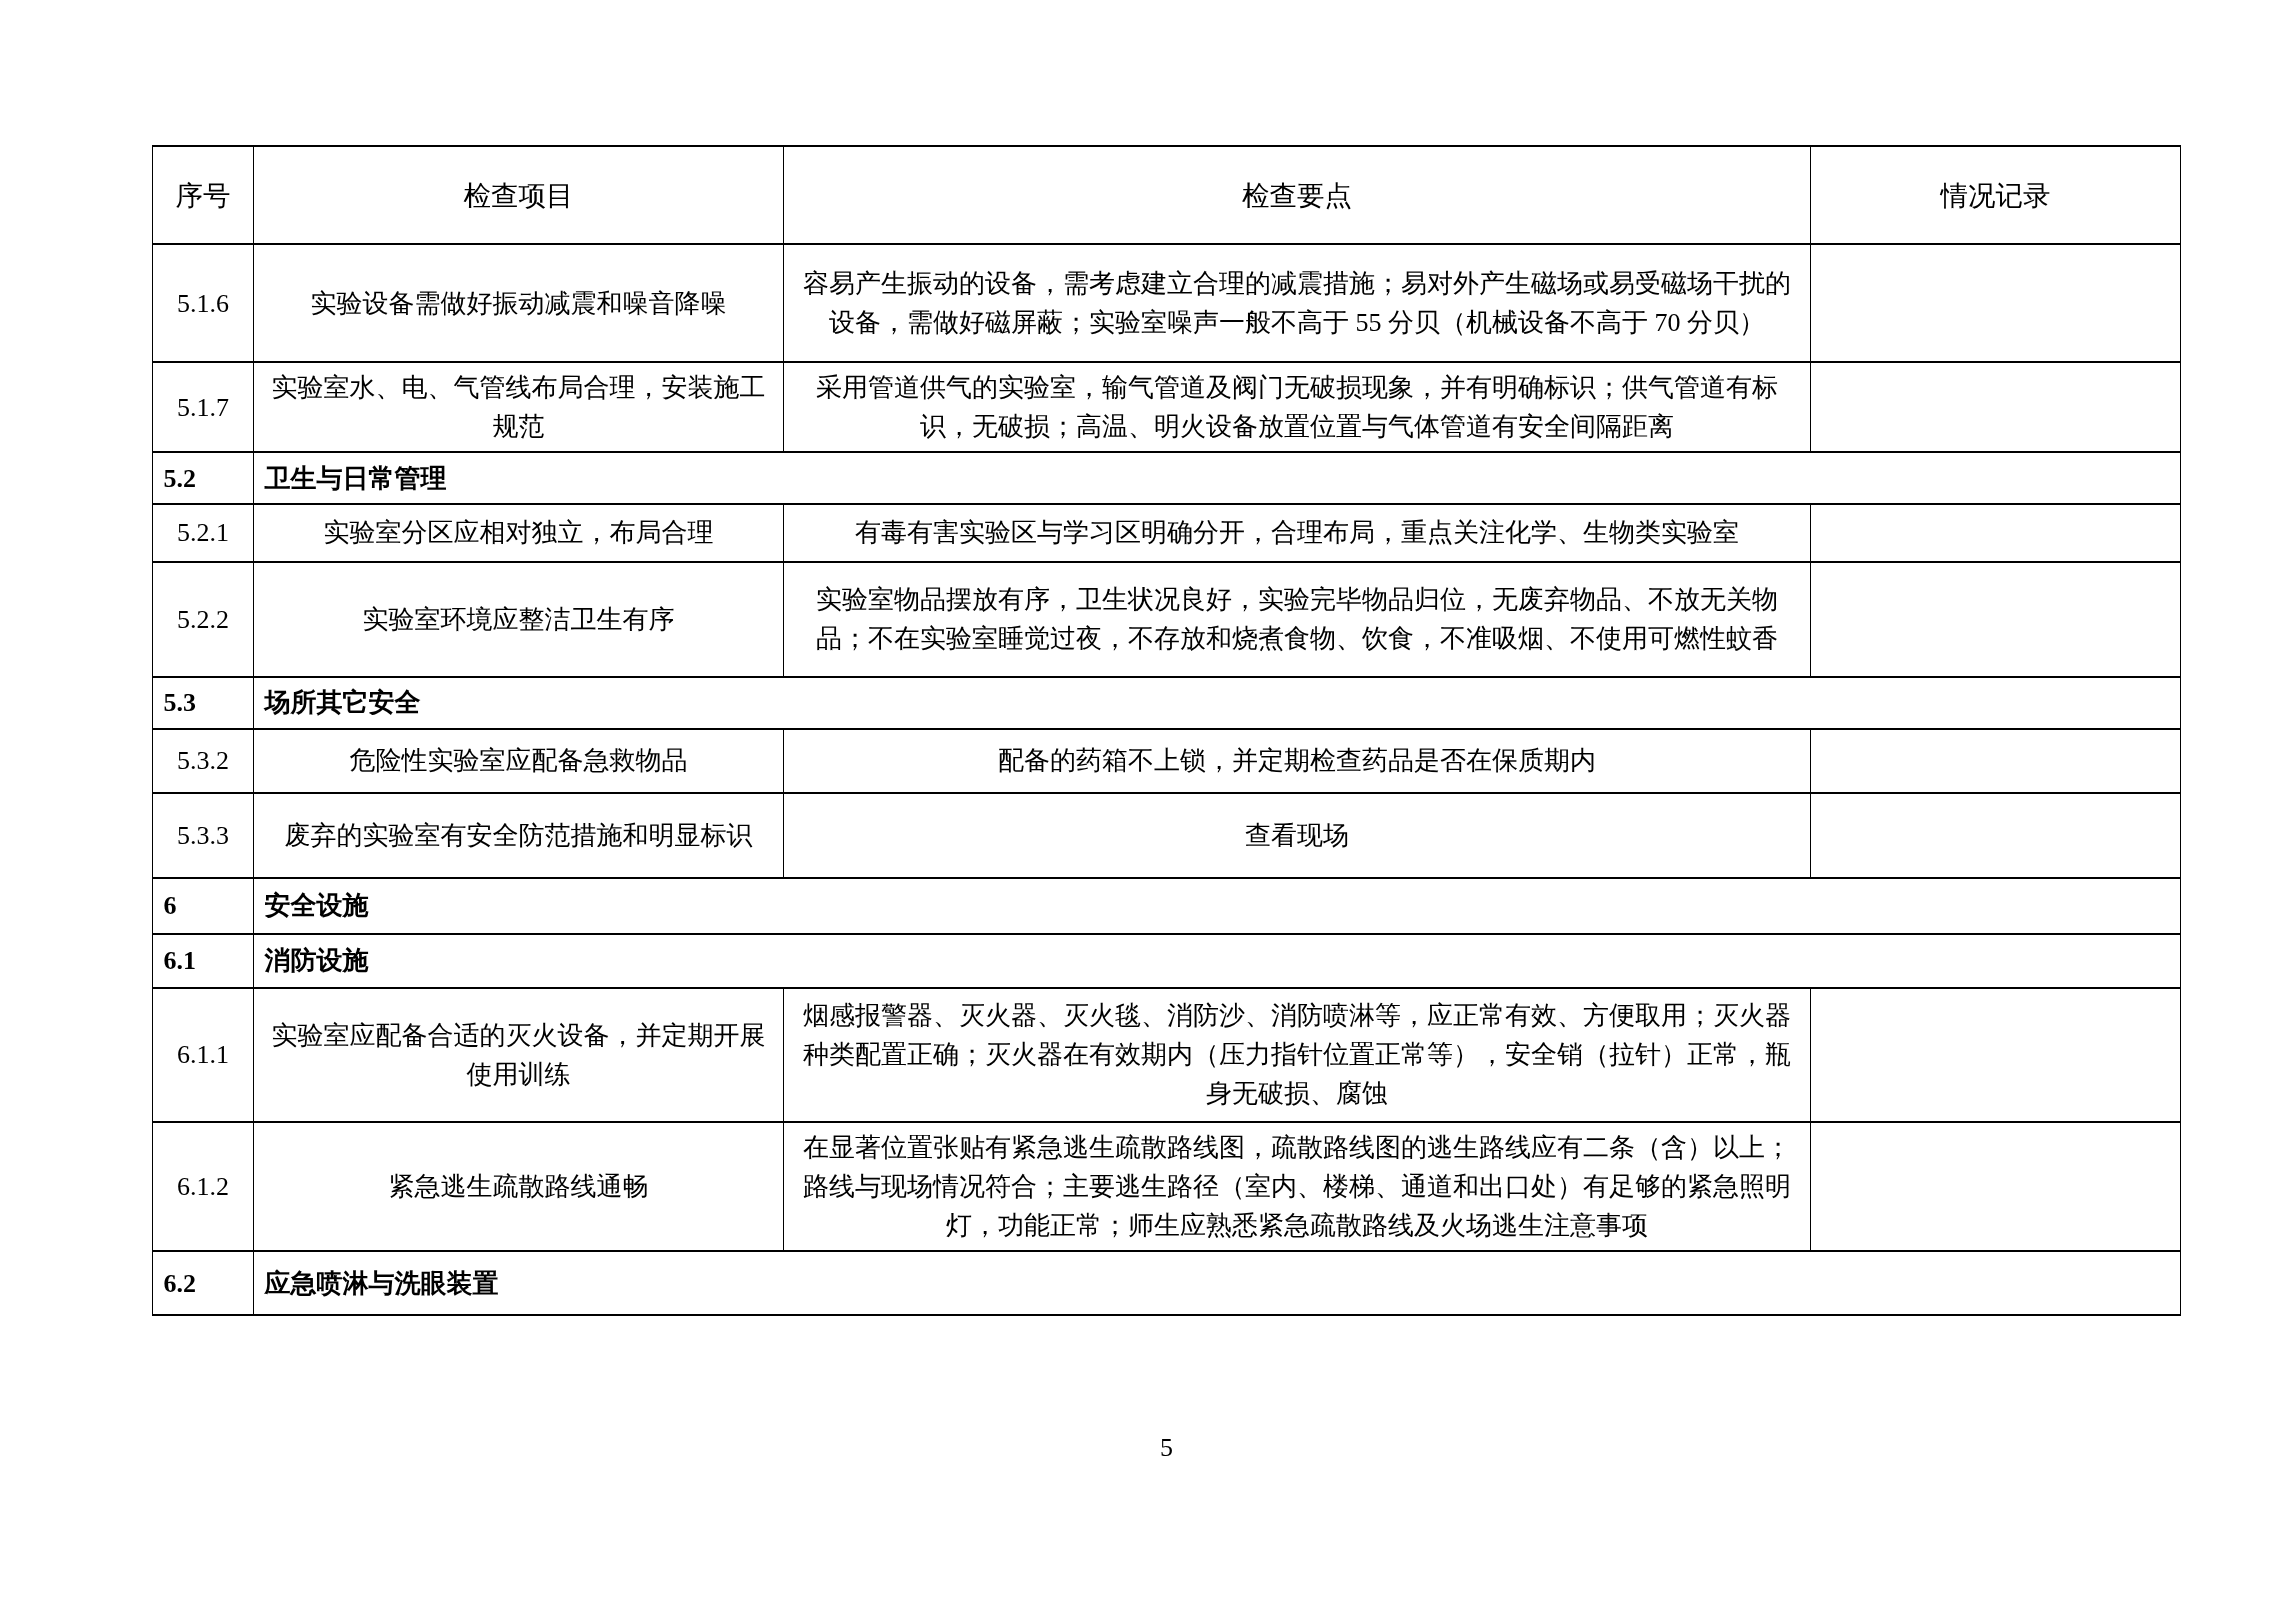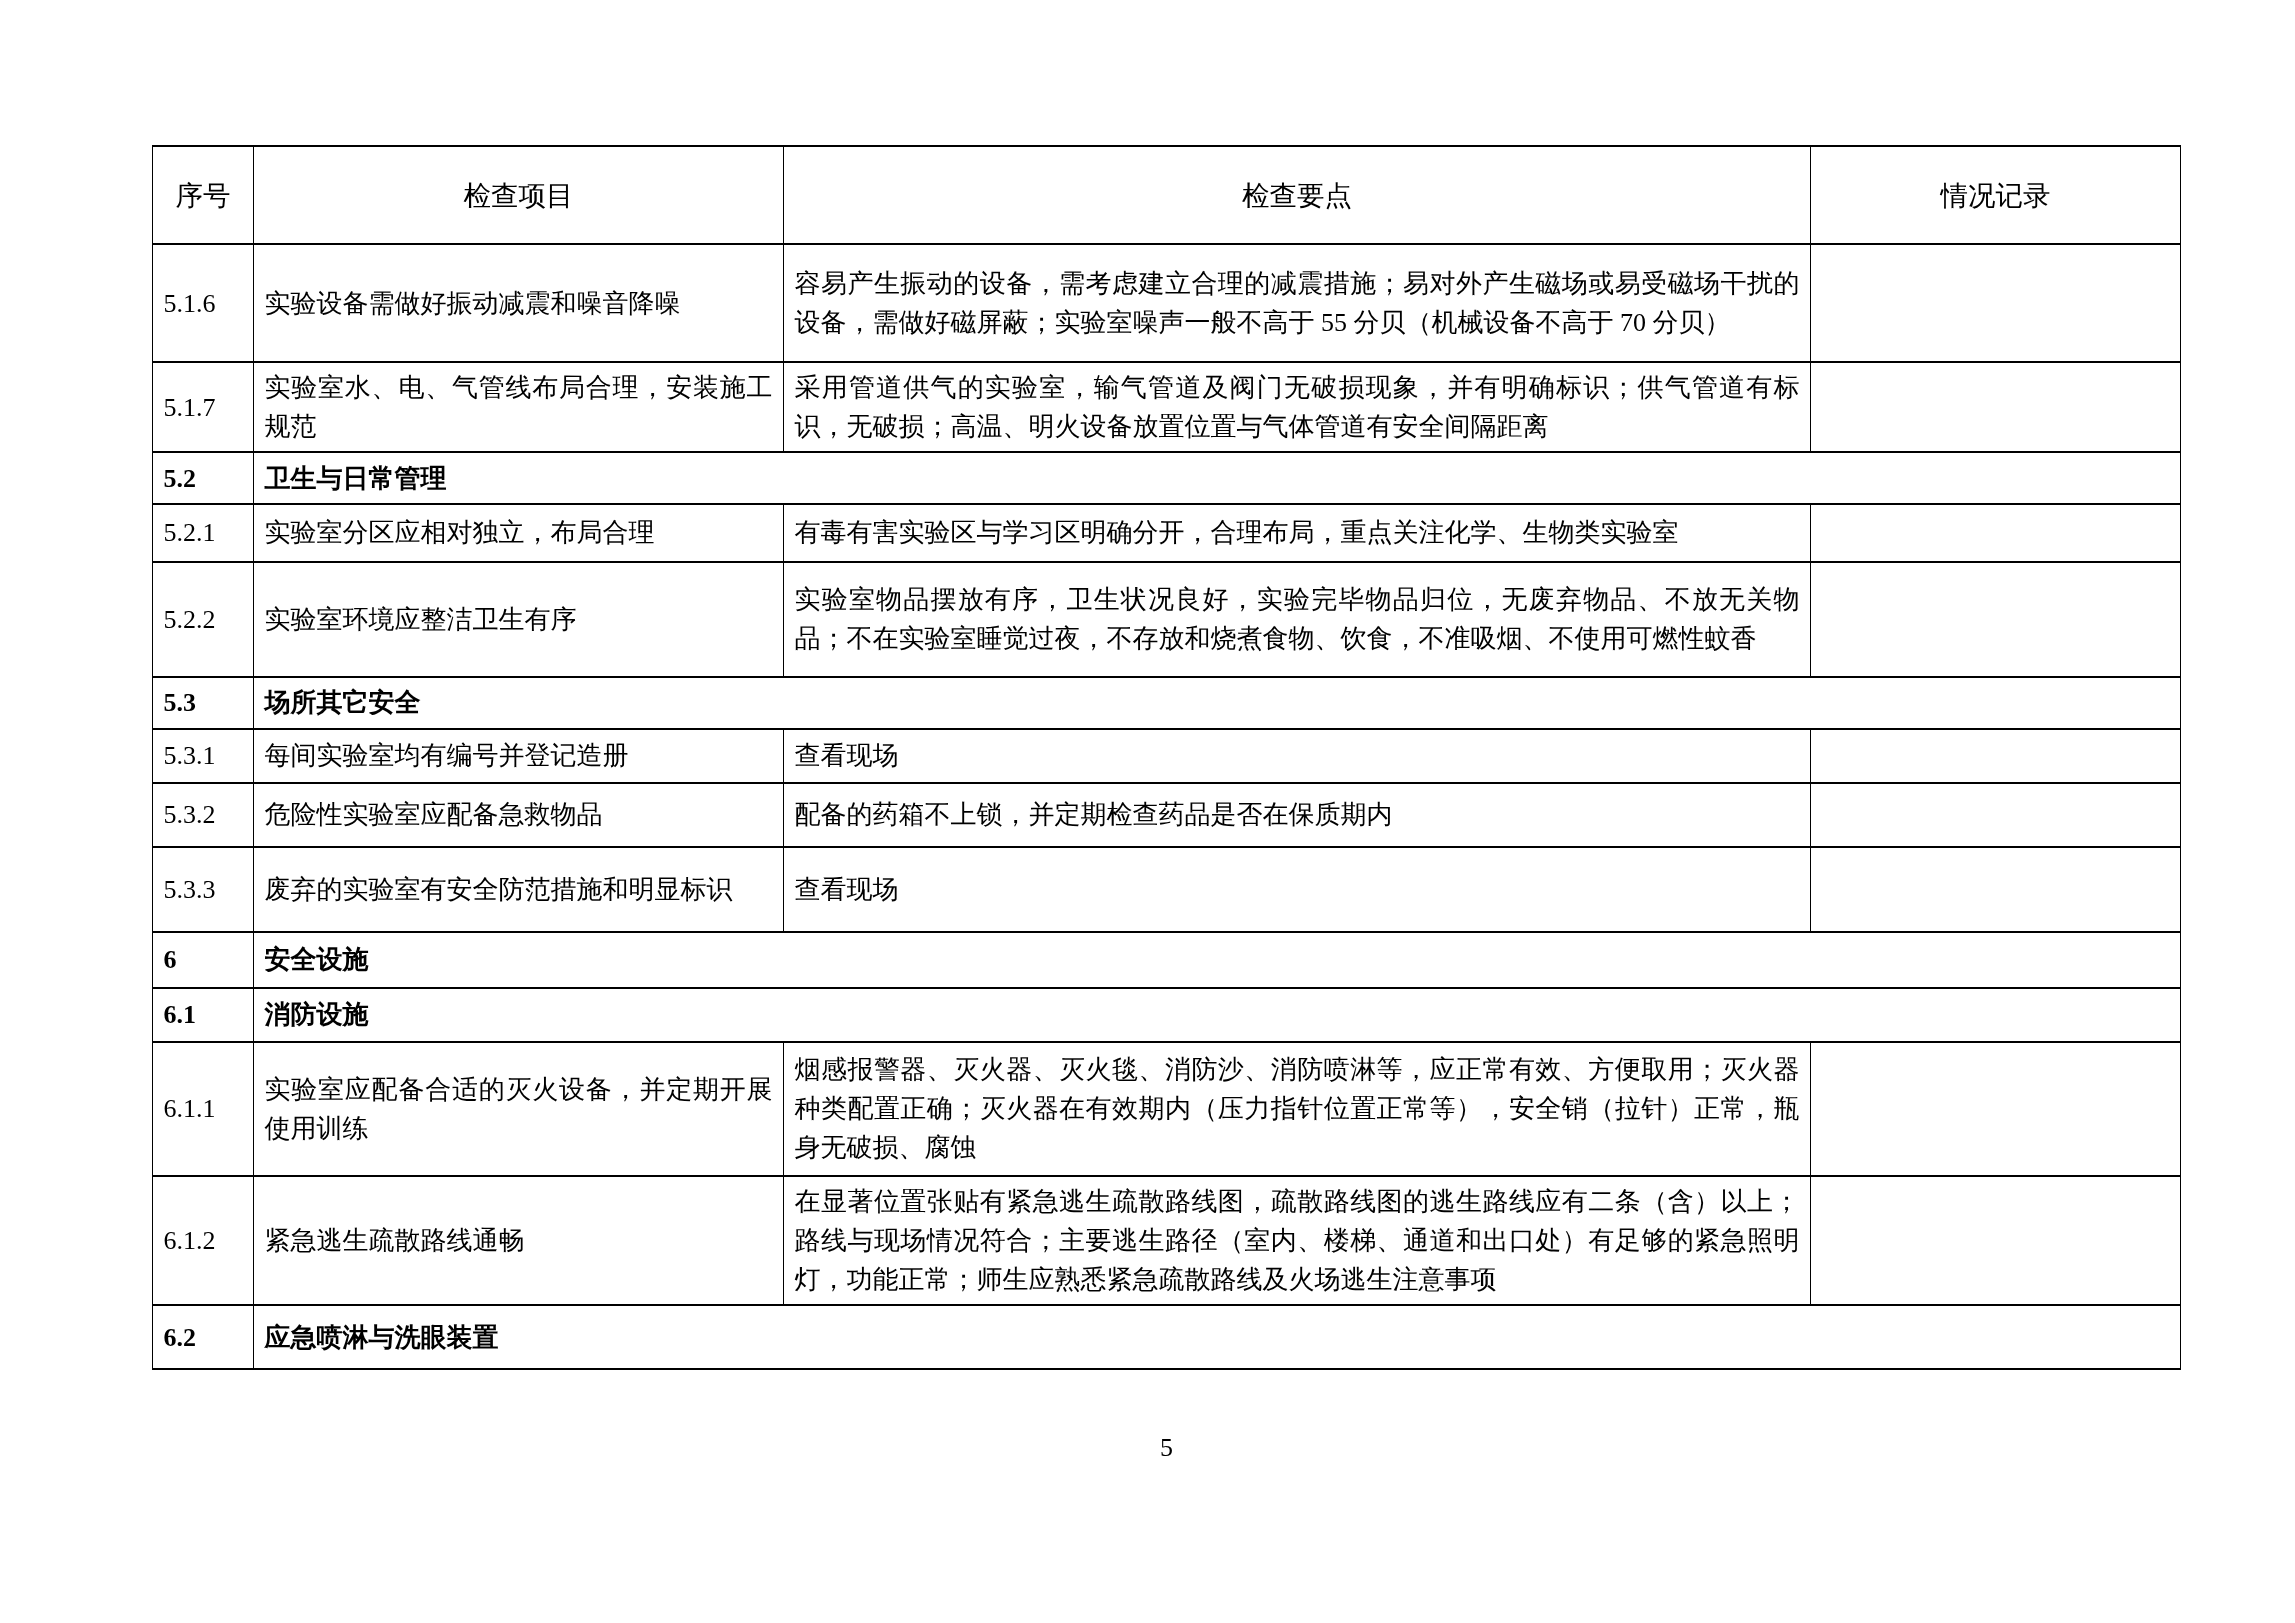--- a/index.html
+++ b/index.html
@@ -24,20 +24,21 @@
     border:1.3px solid #000000;
     border-top-width:2.6px;
     border-bottom-width:2.6px;
     vertical-align:middle;
     padding:5.2px 10.5px;
     font-size:26px;
     line-height:39px;
     font-weight:normal;
     word-break:break-all;
     overflow:hidden;
+    text-align:center;
   }
   .doc-table th.hdr{
     font-size:27.5px;
     text-align:center;
     font-weight:normal;
   }
   .sn-cell{
     padding-left:6.5px;
     padding-right:3.9px;
     text-align:left;
@@ -106,26 +107,20 @@
       <tr style="height:115px">
         <td class="sn-cell">5.2.2</td>
         <td class="item-cell">实验室环境应整洁卫生有序</td>
         <td class="points-cell">实验室物品摆放有序，卫生状况良好，实验完毕物品归位，无废弃物品、不放无关物品；不在实验室睡觉过夜，不存放和烧煮食物、饮食，不准吸烟、不使用可燃性蚊香</td>
         <td class="record-cell"></td>
       </tr>
       <tr class="section-row" style="height:52px">
         <td class="sn-cell">5.3</td>
         <td colspan="3">场所其它安全</td>
       </tr>
-      <tr style="height:54px">
-        <td class="sn-cell">5.3.1</td>
-        <td class="item-cell">每间实验室均有编号并登记造册</td>
-        <td class="points-cell">查看现场</td>
-        <td class="record-cell"></td>
-      </tr>
       <tr style="height:64px">
         <td class="sn-cell">5.3.2</td>
         <td class="item-cell">危险性实验室应配备急救物品</td>
         <td class="points-cell">配备的药箱不上锁，并定期检查药品是否在保质期内</td>
         <td class="record-cell"></td>
       </tr>
       <tr style="height:85px">
         <td class="sn-cell">5.3.3</td>
         <td class="item-cell">废弃的实验室有安全防范措施和明显标识</td>
         <td class="points-cell">查看现场</td>

